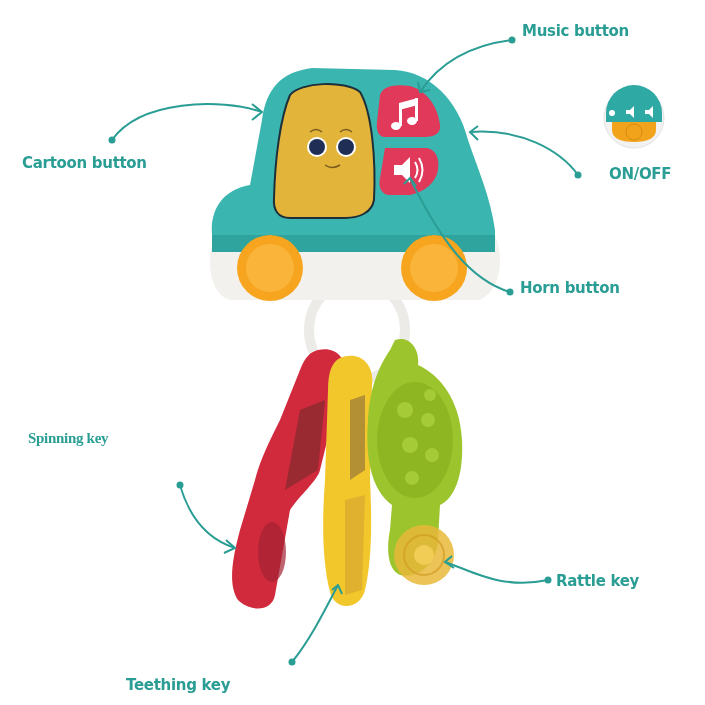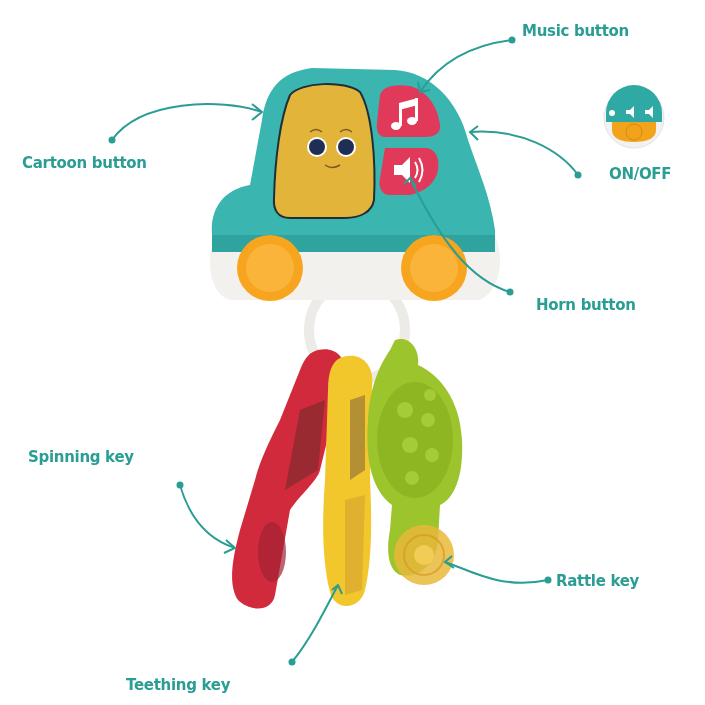--- a/index.html
+++ b/index.html
@@ -140,16 +140,16 @@
     <path d="M404 184 L410 178 L416 186"></path>
     <path d="M226 540 L235 548 L224 553"></path>
     <path d="M452 556 L445 562 L454 568"></path>
     <path d="M332 590 L338 585 L342 594"></path>
   </g>
 </svg>
 
 <div class="label" style="left:522px; top:22px;">Music button</div>
 <div class="label" style="left:22px; top:154px;text-align:right;">Cartoon button</div>
 <div class="label" style="left:585px; top:165px;margin-left:24px;">ON/OFF</div>
-<div class="label" style="left:520px; top:296px;margin-left:16px;">Horn button</div>
-<div class="label" style="left:28px; top:448px;">Spinning key</div>
+<div class="label" style="left:520px; top:279px;">Horn button</div>
+<div class="label" style="left:28px; top:430px;font-family:Liberation Serif, serif;">Spinning key</div>
 <div class="label" style="left:556px; top:572px;">Rattle key</div>
 <div class="label" style="left:126px; top:652px;margin-top:24px;">Teething key</div>
 
 </body></html>

